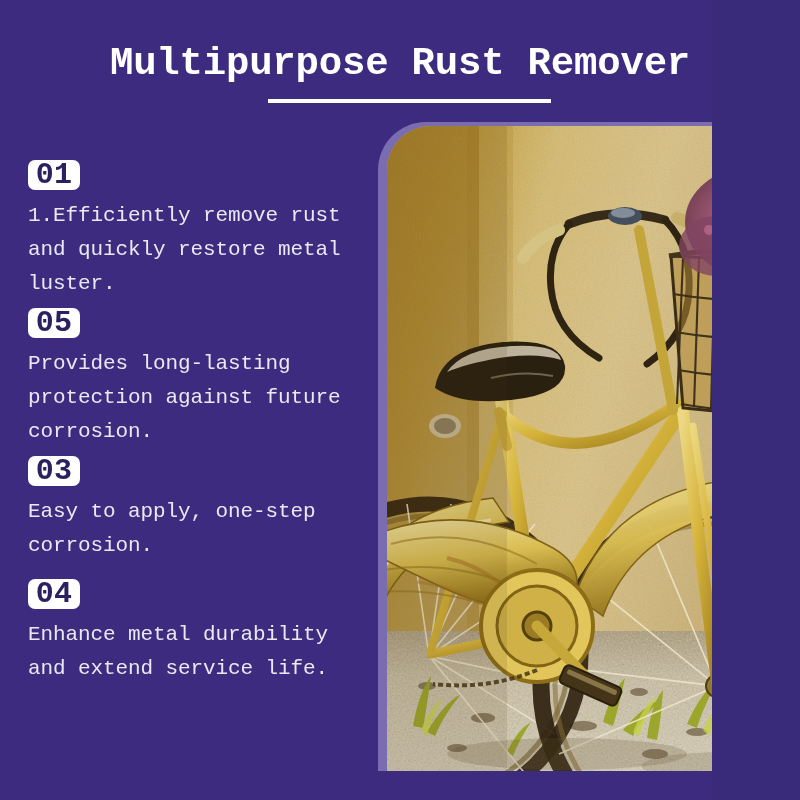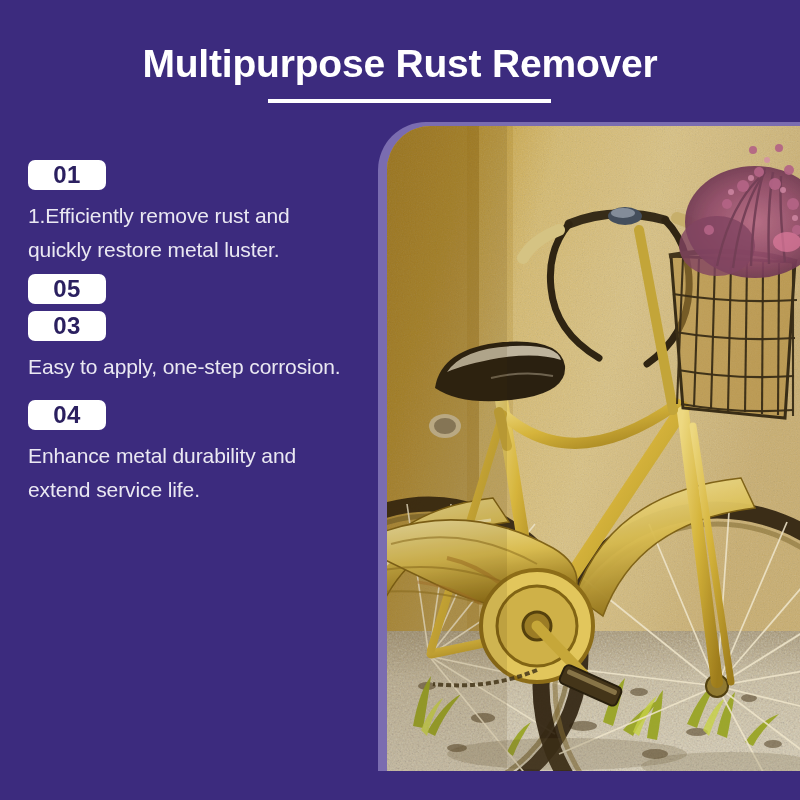--- a/index.html
+++ b/index.html
@@ -3,25 +3,25 @@
 <meta charset="utf-8">
 <title>Multipurpose Rust Remover</title>
 <style>
   html, body {
     margin: 0;
     padding: 0;
     background: #3a2a7a;
   }
   #page {
     position: relative;
-    width: 800px;
+    width: 712px;
     height: 800px;
     background: #3c2b7e;
     overflow: hidden;
-    font-family: Liberation Sans, sans-serif;
+    font-family: Liberation Mono, monospace;
   }
 
   
   #header {
     position: absolute;
     left: 0;
     top: 0;
     width: 800px;
     height: 120px;
   }
@@ -54,26 +54,26 @@
     top: 160px;
     width: 330px;
   }
   .feature-item {
     margin-bottom: 8px;
   }
   .feature-badge {
     display: inline-block;
     background: #ffffff;
     color: #2b2060;
-    font-size: 24px;
+    font-size: 30px;
     font-weight: bold;
     line-height: 30px;
     height: 30px;
     min-width: 38px;
-    padding: 0 20px;
+    padding: 0 7px;
     border-radius: 7px;
     text-align: center;
     letter-spacing: 0.3px;
   }
   .feature-text {
     color: #eae8f2;
     font-size: 21px;
     line-height: 34px;
     margin-top: 9px;
     letter-spacing: -0.1px;
@@ -125,20 +125,21 @@
 
   <div id="feature-list">
 
     <div class="feature-item item-1">
       <div class="feature-badge">01</div>
       <div class="feature-text">1.Efficiently remove rust and quickly restore metal luster.</div>
     </div>
 
     <div class="feature-item item-2">
       <div class="feature-badge">05</div>
+      <div class="feature-text">Provides long-lasting protection against future corrosion.</div>
     </div>
 
     <div class="feature-item item-3">
       <div class="feature-badge">03</div>
       <div class="feature-text">Easy to apply, one-step corrosion.</div>
     </div>
 
     <div class="feature-item item-4">
       <div class="feature-badge">04</div>
       <div class="feature-text">Enhance metal durability and extend service life.</div>

